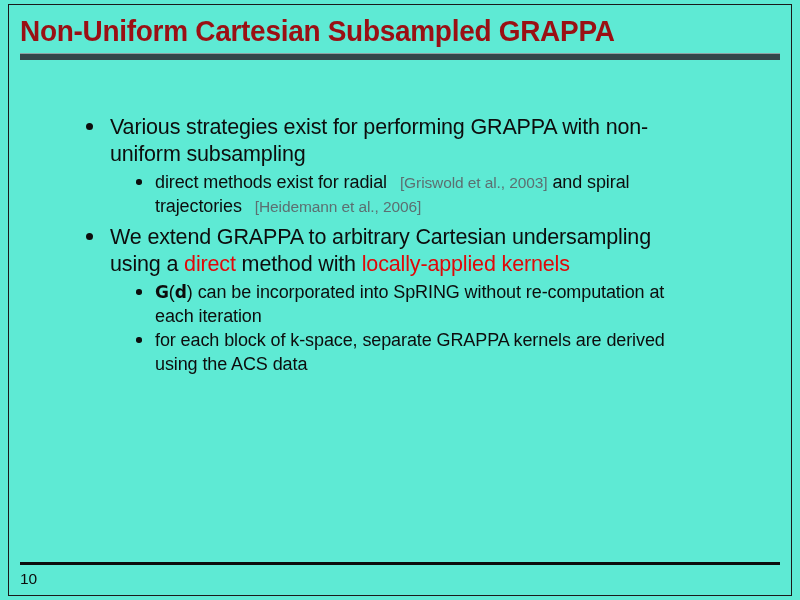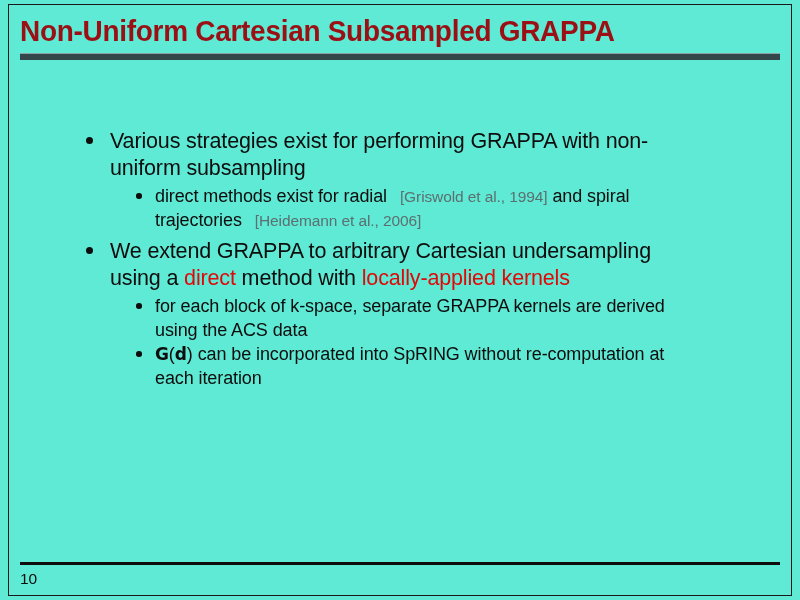--- a/index.html
+++ b/index.html
@@ -61,21 +61,21 @@
     height: 7px;
     background: #33474a;
     border-top: 1.5px solid #8fa0a2;
     box-sizing: border-box;
   }
 
   
   #content {
     position: absolute;
     left: 0;
-    top: 128px;
+    top: 114px;
     width: 692px;
   }
 
   ul.lvl1, ul.lvl2 {
     list-style: none;
     margin: 0;
     padding: 0;
   }
 
   li.b1 {
@@ -191,45 +191,45 @@
         <span>Various strategies exist for performing GRAPPA with non-uniform subsampling</span>
       </li>
 
       <li style="list-style:none;">
         <ul class="lvl2">
 
 
           <li class="b2">
             <span class="dot2"></span>
             <span>direct methods exist for radial</span>
-            <span class="cite cite-pad">[Griswold et al., 1994]</span>
+            <span class="cite cite-pad">[Griswold et al., 2003]</span>
             <span>and spiral trajectories</span>
             <span class="cite cite-pad">[Heidemann et al., 2006]</span>
           </li>
 
         </ul>
       </li>
 
       <li class="b1 gap-after-b1">
         <span class="dot1"></span>
         <span>We extend GRAPPA to arbitrary Cartesian undersampling using a </span><span class="hl">direct</span><span> method with </span><span class="hl">locally-applied kernels</span>
       </li>
 
       <li style="list-style:none;">
         <ul class="lvl2">
+
+          <li class="b2">
+            <span class="dot2"></span><span class="mathbold">G</span><span class="mathparen">(</span><span class="mathbold">d</span><span class="mathparen">)</span><span> can be incorporated into SpRING without re-computation at each iteration</span>
+          </li>
 
           <li class="b2">
             <span class="dot2"></span>
             <span>for each block of k-space, separate GRAPPA kernels are derived using the ACS data</span>
           </li>
 
-          <li class="b2">
-            <span class="dot2"></span><span class="mathbold">G</span><span class="mathparen">(</span><span class="mathbold">d</span><span class="mathparen">)</span><span> can be incorporated into SpRING without re-computation at each iteration</span>
-          </li>
-
 
         </ul>
       </li>
 
     </ul>
   </div>
 
   <div id="footer-rule"></div>
   <div id="footer">
     <span>10</span>

